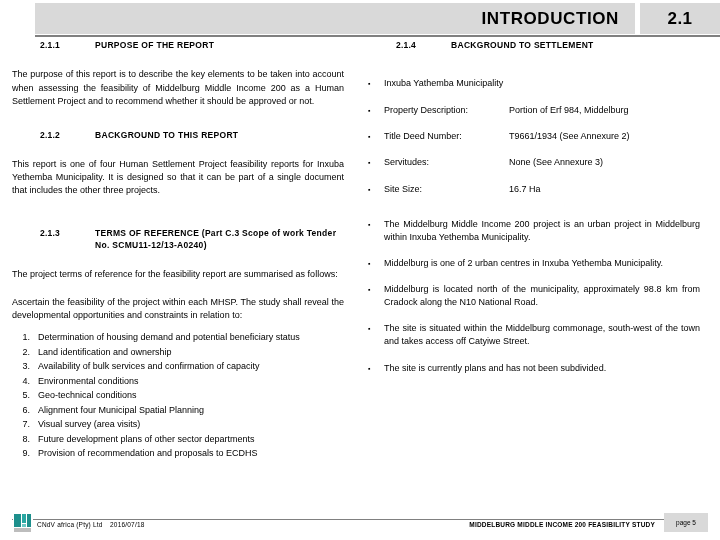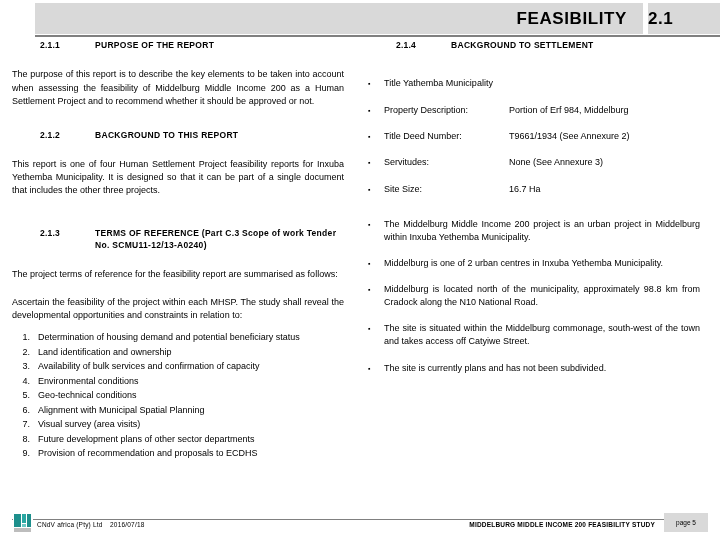--- a/index.html
+++ b/index.html
@@ -19,22 +19,22 @@
   .header-title{
     flex:1 1 auto;background:#d9d9d9;
     display:flex;align-items:center;justify-content:flex-end;
     padding-right:16px;box-sizing:border-box;
   }
   .header-title span{
     font-size:17px;font-weight:bold;letter-spacing:.6px;color:#000;
   }
   .header-gap{width:5px;background:#ffffff;}
   .header-num{
-    width:72px;background:#d9d9d9;
-    display:flex;align-items:center;
+    width:80px;background:#d9d9d9;
+    display:flex;align-items:center;justify-content:center;
   }
   .header-num span{font-size:17px;font-weight:bold;letter-spacing:.5px;}
   .header-rule{
     position:absolute;left:35px;top:35px;width:685px;height:2px;background:#808080;
   }
   
   .col{position:absolute;top:40px;width:332px;}
   .col-left{left:12px;}
   .col-right{left:368px;}
 
@@ -95,21 +95,21 @@
     position:absolute;left:664px;top:513px;width:44px;height:19px;
     background:#d9d9d9;display:flex;align-items:center;justify-content:center;
     font-size:6.5px;
   }
 </style>
 </head>
 <body>
 
 <div class="header">
   <div class="header-title">
-    <span>FEASIBILITY</span>
+    <span>INTRODUCTION</span>
   </div>
   <div class="header-gap"></div>
   <div class="header-num">
     <span>2.1</span>
   </div>
 </div>
 <div class="header-rule"></div>
 
 <div class="col col-left">
 
@@ -158,21 +158,21 @@
     <li>
       <span class="n">4.</span>
       <span class="t">Environmental conditions</span>
     </li>
     <li>
       <span class="n">5.</span>
       <span class="t">Geo-technical conditions</span>
     </li>
     <li>
       <span class="n">6.</span>
-      <span class="t">Alignment with Municipal Spatial Planning</span>
+      <span class="t">Alignment four Municipal Spatial Planning</span>
     </li>
     <li>
       <span class="n">7.</span>
       <span class="t">Visual survey (area visits)</span>
     </li>
     <li>
       <span class="n">8.</span>
       <span class="t">Future development plans of other sector departments</span>
     </li>
     <li>
@@ -186,21 +186,21 @@
 
   <div class="sec">
     <div class="sec-no">2.1.4</div>
     <div class="sec-title">BACKGROUND TO SETTLEMENT</div>
   </div>
   <div class="gap-md"></div>
   <div class="gap-sm"></div>
 
   <div class="brow">
     <span class="bul">▪</span>
-    <span class="bval">Title Yathemba Municipality</span>
+    <span class="bval">Inxuba Yathemba Municipality</span>
   </div>
   <div class="brow">
     <span class="bul">▪</span>
     <span class="blabel">Property Description:</span>
     <span class="bval">Portion of Erf 984, Middelburg</span>
   </div>
   <div class="brow">
     <span class="bul">▪</span>
     <span class="blabel">Title Deed Number:</span>
     <span class="bval">T9661/1934 (See Annexure 2)</span>

